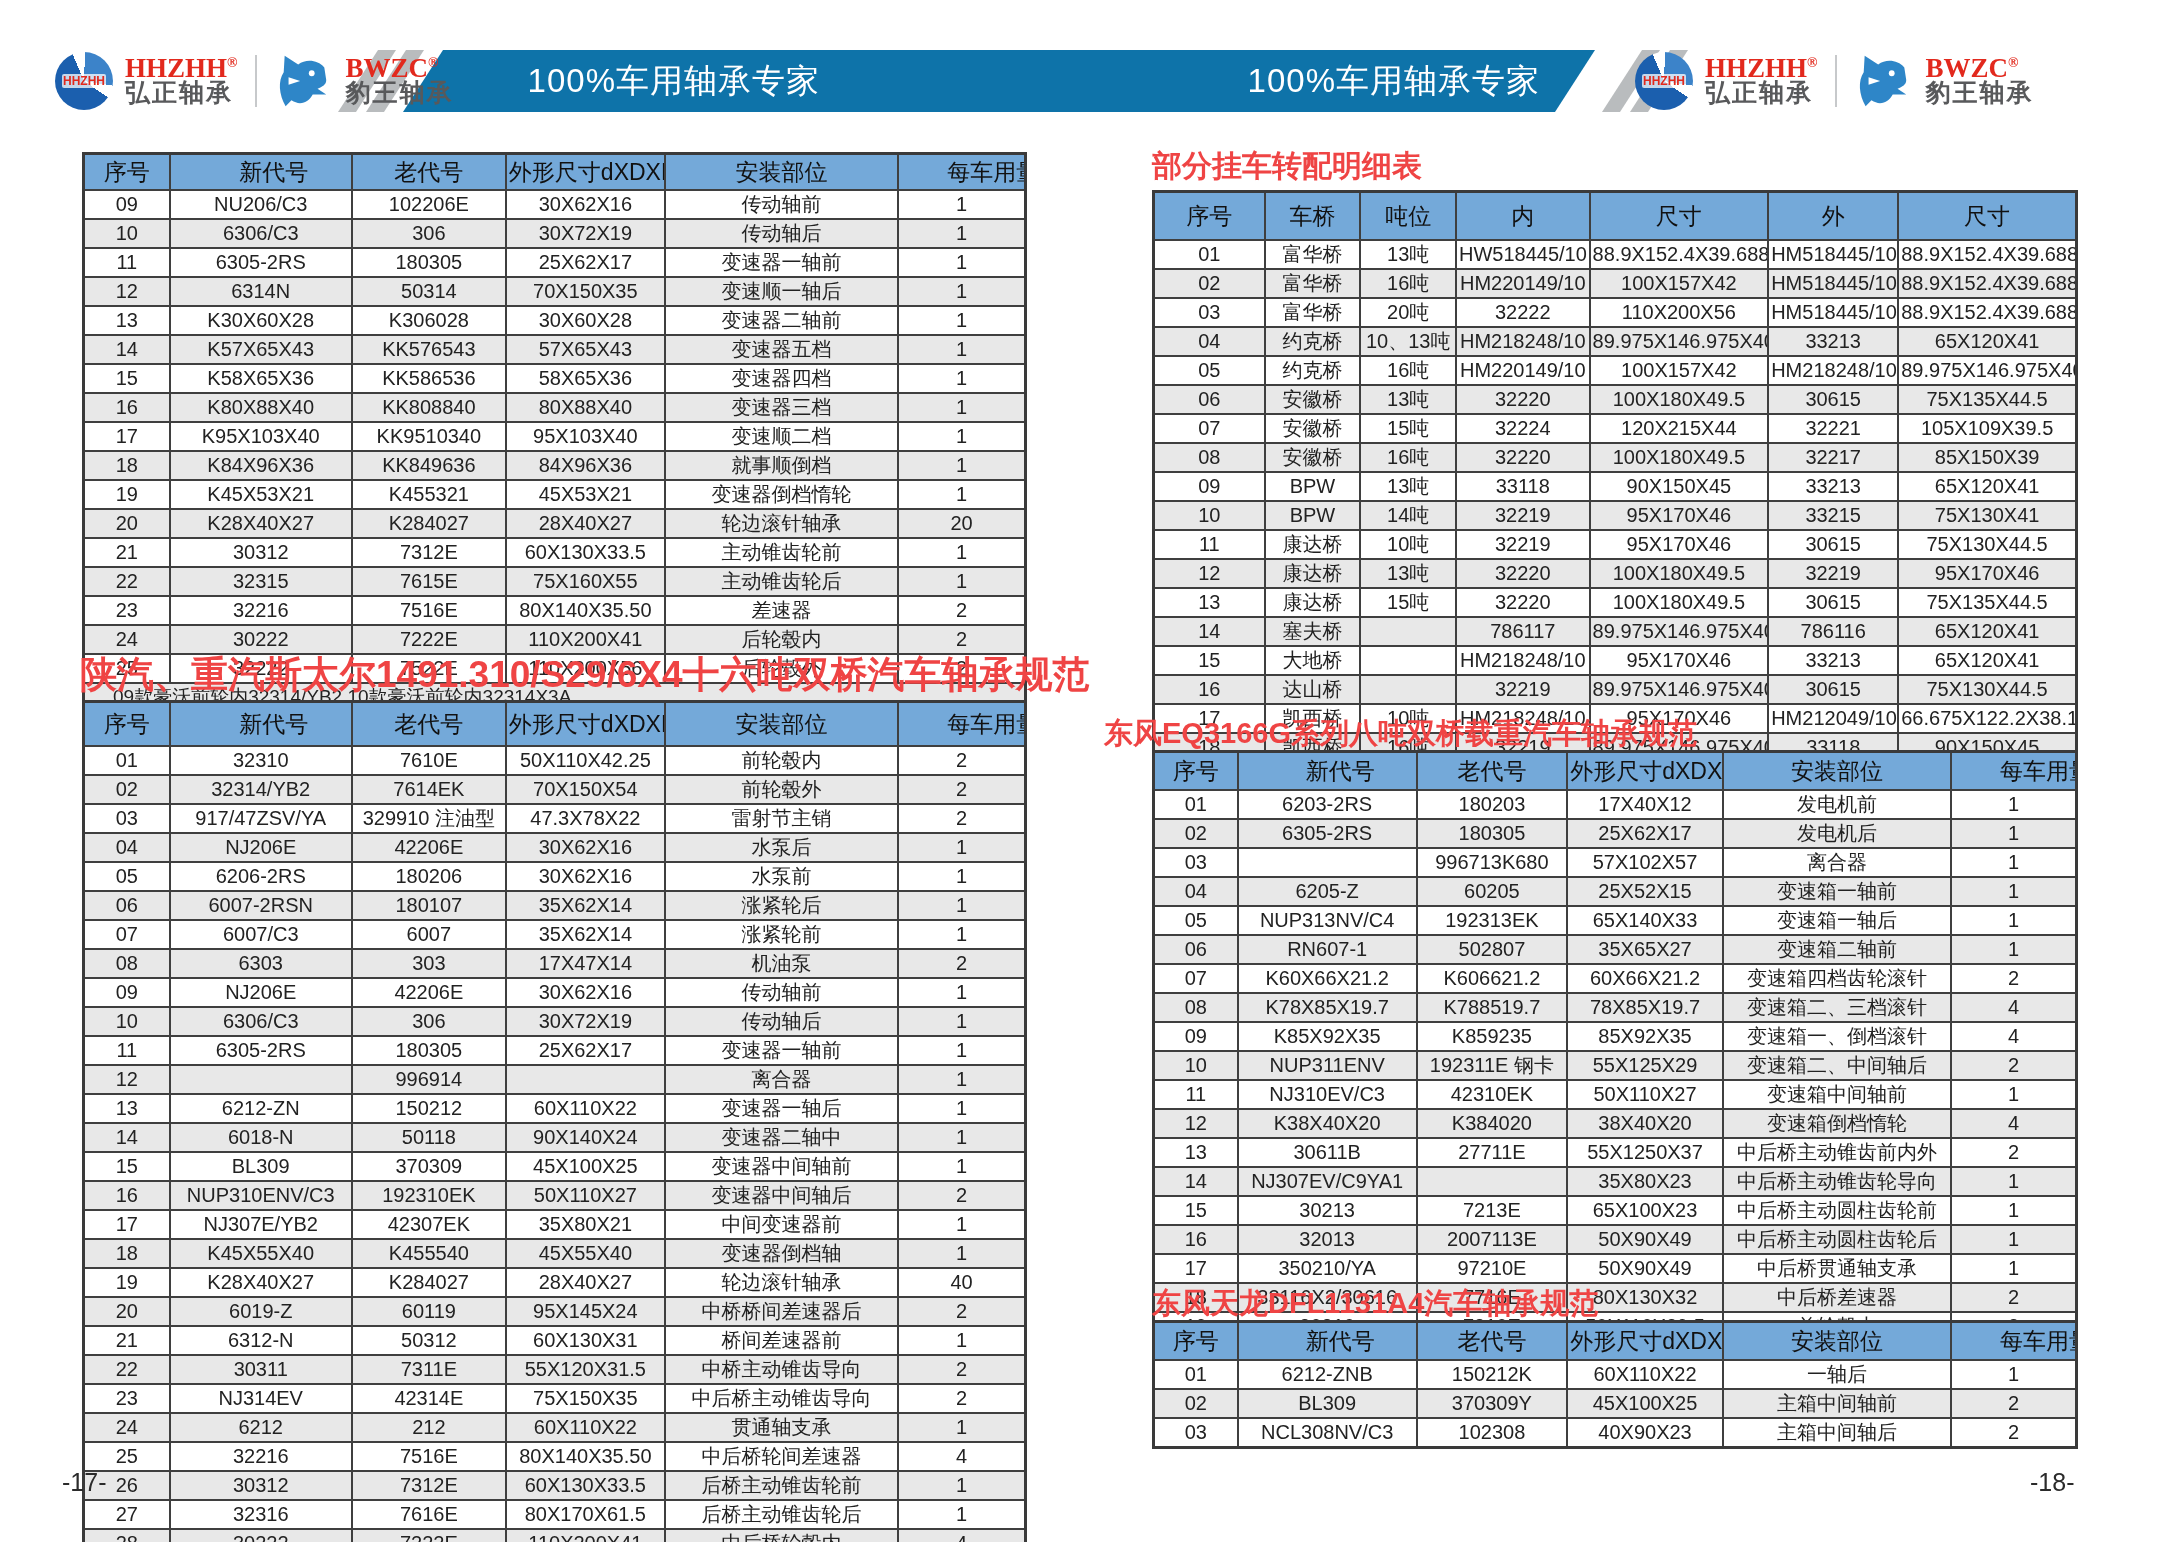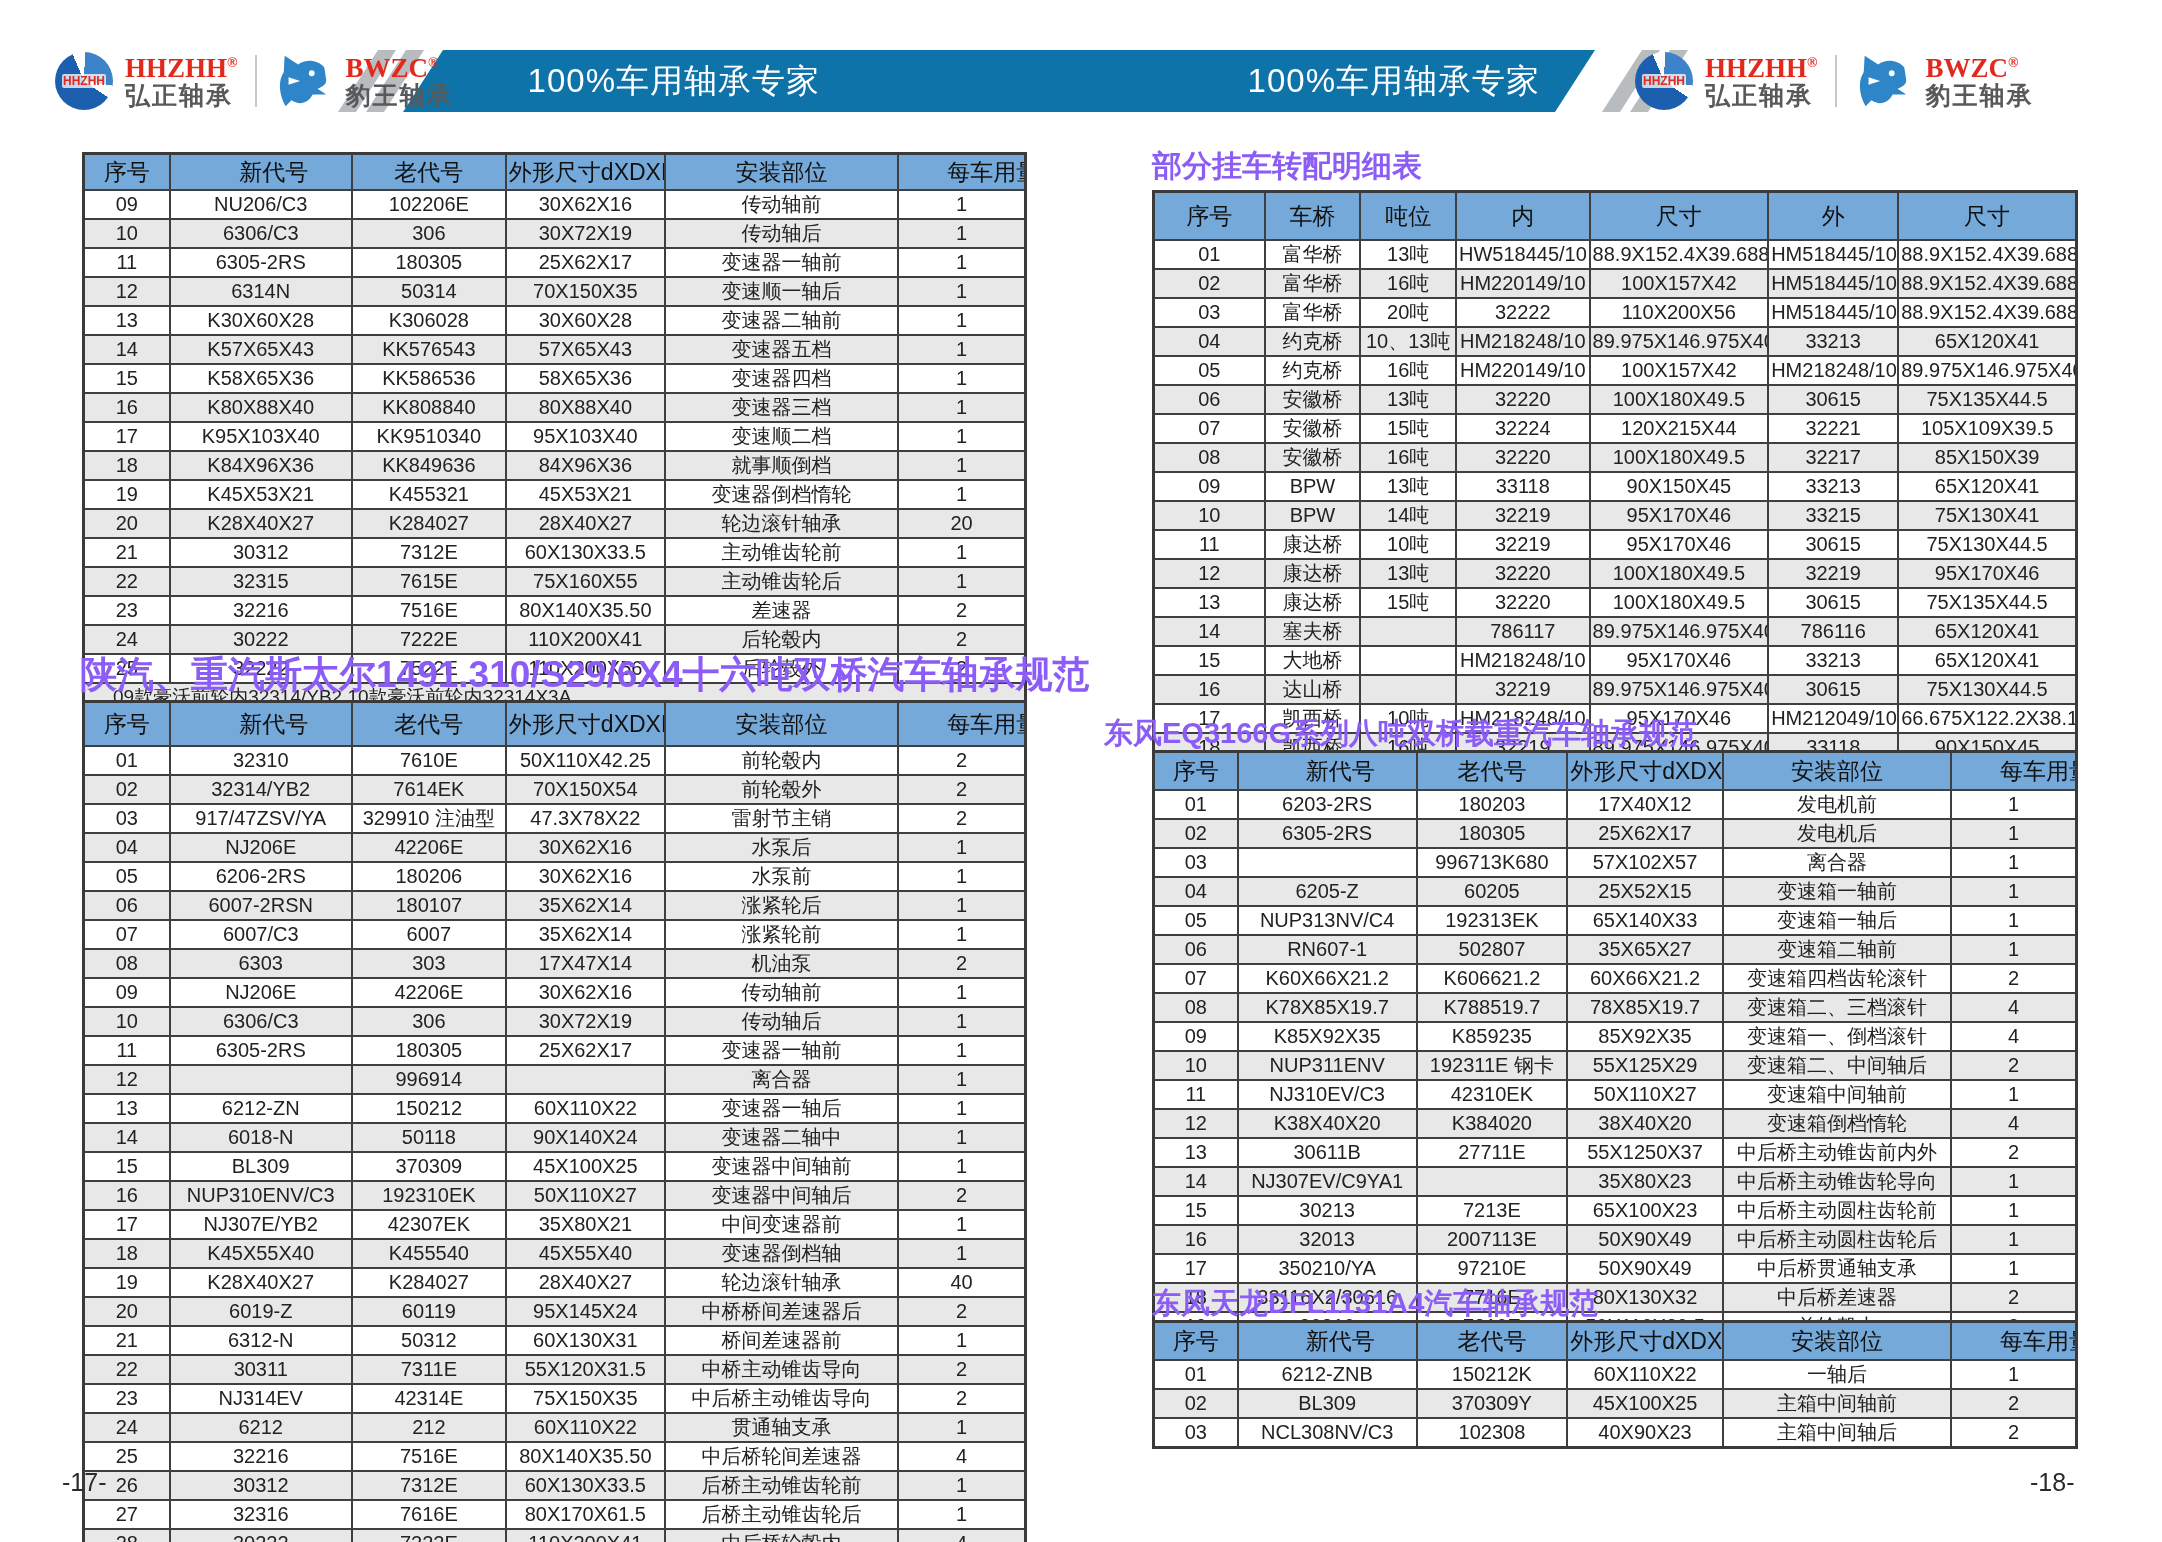--- a/index.html
+++ b/index.html
@@ -19,26 +19,26 @@
   .logo-group{position:absolute;top:48px;height:66px;display:flex;align-items:center;gap:12px;}
   .lg-left{left:55px;}.lg-right{left:1635px;}
   .hz-mark{position:relative;width:58px;height:58px;border-radius:50%;flex:0 0 auto;
            background:conic-gradient(from 200deg,#1b5fae 0 38%,#ffffff 38% 45%,#3c83c9 45% 72%,#ffffff 72% 79%,#1b5fae 79% 100%);
            display:flex;align-items:center;justify-content:center;}
   .hz-mark b{color:#e2291d;font-size:12px;letter-spacing:0;background:rgba(255,255,255,.75);
              padding:0 1px;border-radius:2px;font-weight:bold;}
   .ltext{display:flex;flex-direction:column;line-height:1.05;}
   .ltext .en{color:#e2291d;font-weight:bold;font-size:27px;font-family:"Liberation Serif","DejaVu Serif",serif;}
   .ltext .en sup{font-size:14px;}
-  .ltext .cn{color:#58595b;font-weight:bold;font-size:25px;letter-spacing:2px;}
+  .ltext .cn{color:#58595b;font-weight:bold;font-size:25px;letter-spacing:2px;font-family:Liberation Mono, monospace;}
   .vdiv{width:2px;height:52px;background:#c7c9cb;margin:0 6px;flex:0 0 auto;}
   .bw-mark{width:58px;height:58px;flex:0 0 auto;}
 
   
-  .title{position:absolute;margin:0;color:#8b5cf6;font-weight:bold;white-space:nowrap;}
+  .title{position:absolute;margin:0;color:#ef4444;font-weight:bold;white-space:nowrap;}
   .title-left{left:80px;top:650px;font-size:37px;}
   .title-r1{left:1152px;top:146px;font-size:30px;}
   .title-r2{left:1104px;top:714px;font-size:29px;}
   .title-r3{left:1152px;top:1284px;font-size:29px;}
   .pageno{position:absolute;font-size:25px;color:#2b2b2b;}
   .pn-left{left:62px;top:1468px;}
   .pn-right{left:2030px;top:1468px;}
 
   
   table.tbl{position:absolute;border-collapse:collapse;table-layout:fixed;background:#fff;

